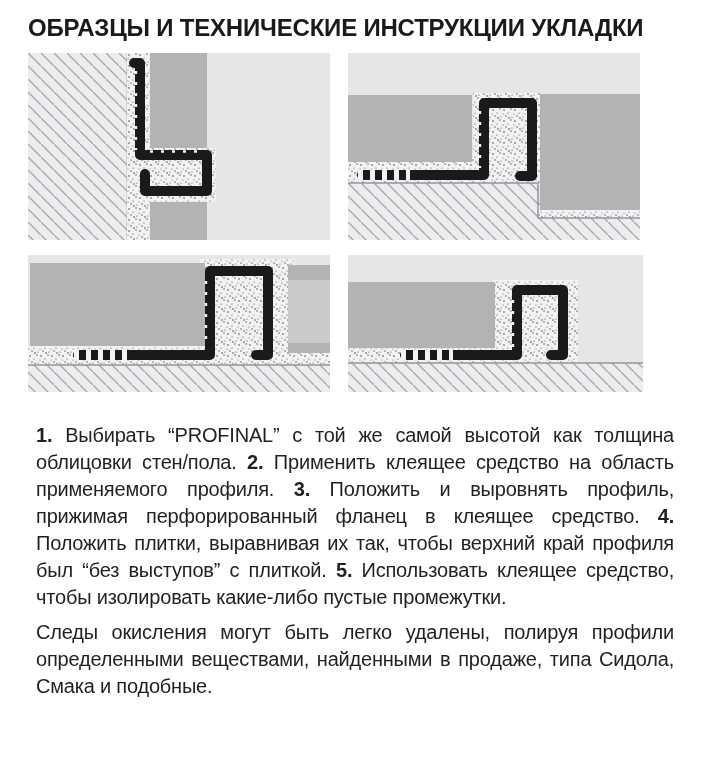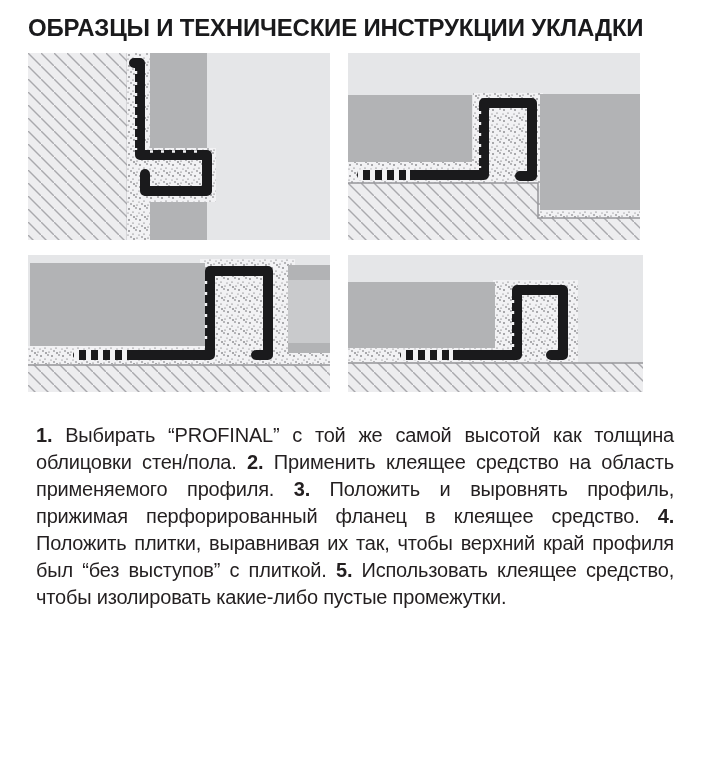--- a/index.html
+++ b/index.html
@@ -103,13 +103,14 @@
   <rect x="0" y="108" width="295" height="29" fill="url(#hatch)"></rect>
   <line x1="0" y1="108" x2="295" y2="108" class="groundline"></line>
   <rect x="0" y="27" width="147" height="66" fill="var(--tile)"></rect>
   <path class="profile-line" d="M 57 100 L 169 100 L 169 35 L 215 35 L 215 100 L 203 100"></path>
   <line x1="53" y1="100" x2="105" y2="100" class="perf" stroke-width="11" stroke-dasharray="5 7"></line>
   <line x1="165" y1="45" x2="165" y2="92" class="perf" stroke-width="2.4" stroke-dasharray="3 8"></line>
 </svg>
 
 <div class="instructions">
     <p><b>1.</b><span> Выбирать “PROFINAL” с той же самой высотой как толщина облицовки стен/пола. </span><b>2.</b><span> Применить клеящее средство  на область применяемого профиля. </span><b>3.</b><span> Положить и выровнять профиль, прижимая перфорированный фланец в клеящее средство. </span><b>4.</b><span> Положить плитки, выравнивая их так, чтобы верхний край профиля был “без выступов” с плиткой. </span><b>5.</b><span> Использовать клеящее средство, чтобы изолировать какие-либо пустые промежутки.</span></p>
+    <p><span>Следы окисления могут быть легко удалены, полируя профили определенными веществами, найденными  в продаже, типа Сидола, Смака и подобные.</span></p>
   </div>
 
 </body></html>

